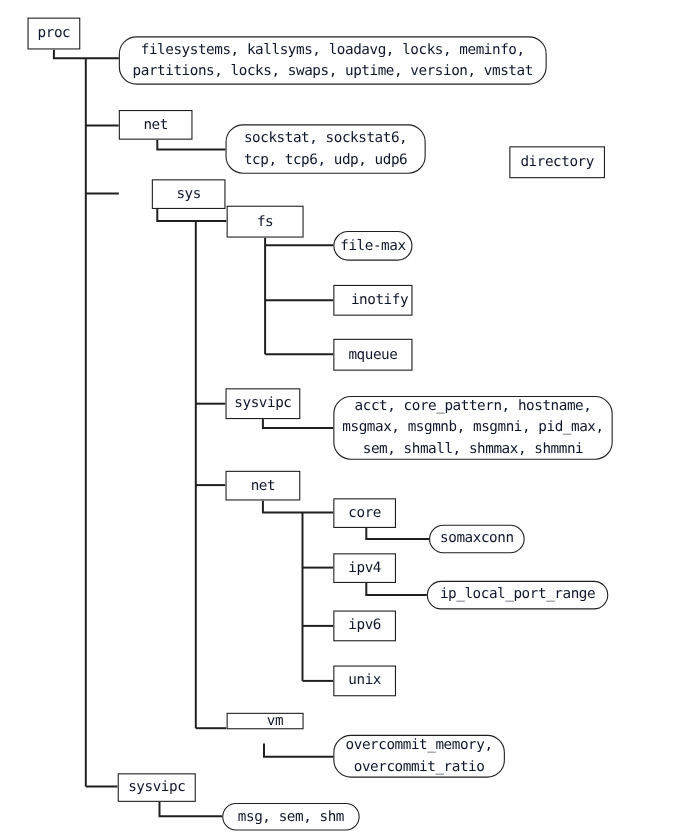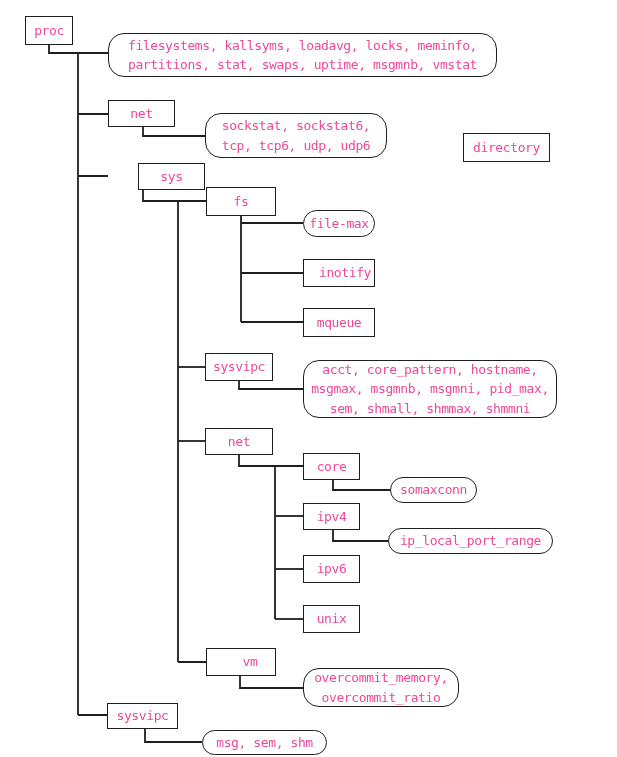--- a/index.html
+++ b/index.html
@@ -6,23 +6,22 @@
     margin: 0;
     padding: 0;
     background: #ffffff;
   }
   .canvas {
     position: relative;
     width: 617px;
     height: 757px;
     background: #ffffff;
     font-family: "DejaVu Sans Mono", "Liberation Mono", monospace;
-    color: #ec4899;
+    color: #0f172a;
     overflow: hidden;
-    border-radius: 19px;
   }
   .wires {
     position: absolute;
     left: 0;
     top: 0;
     width: 617px;
     height: 757px;
   }
   .wires polyline {
     fill: none;
@@ -78,21 +77,21 @@
     <polyline points="275,569 303,569"></polyline>
     <polyline points="275,619 303,619"></polyline>
     <polyline points="333,480 333,490 390,490"></polyline>
     <polyline points="333,530 333,541 388,541"></polyline>
     <polyline points="240,676 240,688 303,688"></polyline>
     <polyline points="145,729 145,742 202,742"></polyline>
   </svg>
 
   <div class="node dir" style="left:25px;  top:16px;  width:48px;  height:29px;">proc</div>
   <div class="node file" style="left:108px; top:33px;  width:389px; height:44px;">filesystems, kallsyms, loadavg, locks, meminfo,
-partitions, stat, swaps, uptime, msgmnb, vmstat</div>
+partitions, locks, swaps, uptime, version, vmstat</div>
 
   <div class="node dir" style="left:108px; top:100px; width:67px;  height:27px;">net</div>
   <div class="node file" style="left:205px; top:113px; width:182px; height:45px;">sockstat, sockstat6,
 tcp, tcp6, udp, udp6</div>
 
   <div class="node dir" style="left:463px; top:133px; width:87px;  height:29px;">directory</div>
 
   <div class="node dir" style="left:108px; top:163px; width:67px;  height:27px;margin-left:30px;">sys</div>
   <div class="node dir" style="left:206px; top:187px; width:70px;  height:29px;">fs</div>
   <div class="node file" style="left:303px; top:210px; width:72px;  height:27px;">file-max</div>
@@ -105,20 +104,20 @@
 sem, shmall, shmmax, shmmni</div>
 
   <div class="node dir" style="left:205px; top:428px; width:68px;  height:27px;">net</div>
   <div class="node dir" style="left:303px; top:453px; width:57px;  height:27px;">core</div>
   <div class="node file" style="left:390px; top:477px; width:87px;  height:26px;">somaxconn</div>
   <div class="node dir" style="left:303px; top:503px; width:57px;  height:27px;">ipv4</div>
   <div class="node file" style="left:388px; top:528px; width:165px; height:26px;">ip_local_port_range</div>
   <div class="node dir" style="left:303px; top:555px; width:57px;  height:28px;">ipv6</div>
   <div class="node dir" style="left:303px; top:605px; width:57px;  height:28px;">unix</div>
 
-  <div class="node dir" style="left:206px; top:648px; width:70px;  height:28px;padding-left:18px;">vm</div>
+  <div class="node dir" style="left:206px; top:648px; width:70px;  height:15px;padding-left:18px;">vm</div>
   <div class="node file" style="left:303px; top:668px; width:156px; height:39px;">overcommit_memory,
 overcommit_ratio</div>
 
   <div class="node dir" style="left:107px; top:703px; width:71px;  height:26px;">sysvipc</div>
   <div class="node file" style="left:202px; top:730px; width:125px; height:25px;">msg, sem, shm</div>
 
 </div>
 
 </body></html>

